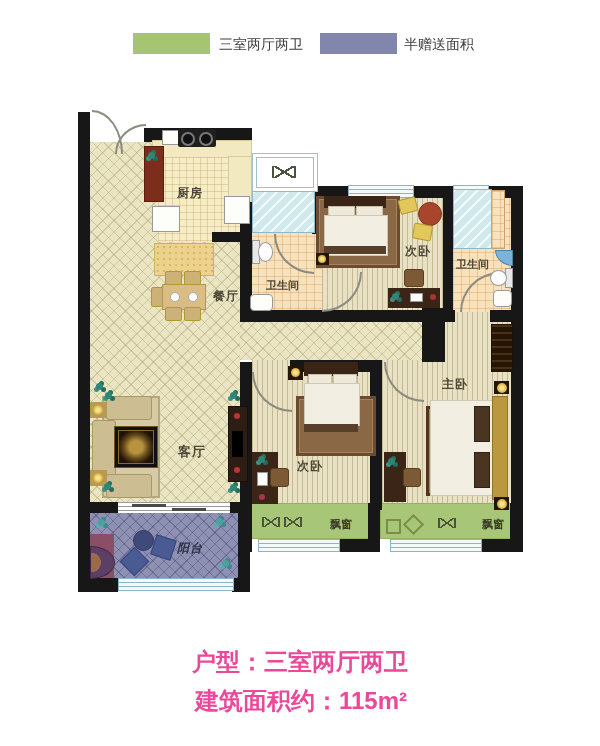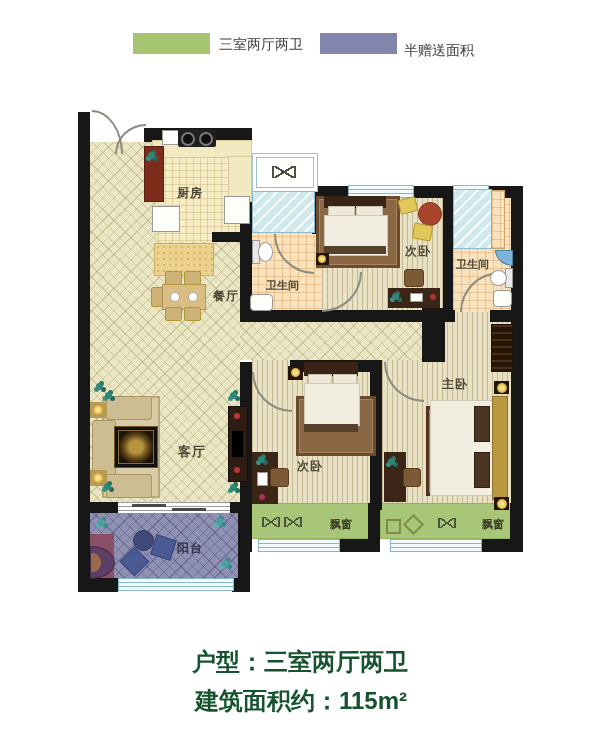--- a/index.html
+++ b/index.html
@@ -56,31 +56,31 @@
   .duvet{position:absolute;background:#f2eee2;border:1px solid #cfc8b4;}
   .pillow{position:absolute;background:#efe9da;border:1px solid #c9c0aa;}
   .darkwood{position:absolute;background:#33200f;}
   .rug-bed{position:absolute;background:#8a6845;border:3px solid #6b4c30;box-shadow:inset 0 0 0 1px #a8845c;}
   .chair-y{position:absolute;background:#e2c75a;border:1px solid #b09a30;border-radius:2px;}
   .chair-b{position:absolute;background:#7b5a35;border:1px solid #5a3e20;border-radius:3px;}
   .sofa{position:absolute;background:#cdbd92;border:1px solid #a89868;border-radius:3px;}
   .whitebox{position:absolute;background:#fdfdfa;border:1px solid #999;}
   
   .legend-text{position:absolute;font-size:14px;color:#3c3c3c;}
-  .foot{position:absolute;font-size:24px;font-weight:bold;color:#14532d;white-space:nowrap;}
+  .foot{position:absolute;font-size:24px;font-weight:bold;color:#ec4899;white-space:nowrap;}
 </style>
 </head>
 <body>
 
 <div class="stage">
 
   <div class="abs" style="left:133px;top:33px;width:77px;height:21px;background:#a5c573;"></div>
   <div class="legend-text" style="left:219px;top:36px;">三室两厅两卫</div>
   <div class="abs" style="left:320px;top:33px;width:77px;height:21px;background:#8286ad;"></div>
-  <div class="legend-text" style="left:404px;top:36px;margin-top:6px;">半赠送面积</div>
+  <div class="legend-text" style="left:404px;top:36px;">半赠送面积</div>
 
   <div class="f-diamond" style="left:90px;top:142px;width:150px;height:372px;"></div>
   <div class="f-tile" style="left:158px;top:142px;width:92px;height:100px;"></div>
   <div class="f-tileo" style="left:250px;top:188px;width:72px;height:124px;"></div>
   <div class="f-wood" style="left:322px;top:196px;width:121px;height:116px;"></div>
   <div class="f-tileo" style="left:453px;top:188px;width:58px;height:124px;"></div>
   <div class="f-wood" style="left:382px;top:312px;width:129px;height:196px;"></div>
   <div class="f-diamond" style="left:240px;top:322px;width:182px;height:38px;"></div>
   <div class="f-wood" style="left:252px;top:360px;width:118px;height:148px;"></div>
   <div class="f-purple" style="left:90px;top:513px;width:148px;height:65px;"></div>
@@ -250,21 +250,21 @@
 
   <span class="cushion" style="left:262px;top:517px;"></span>
   <span class="cushion" style="left:284px;top:517px;"></span>
   <span class="dia" style="left:386px;top:519px;"></span>
   <span class="dia" style="left:406px;top:517px;transform:rotate(45deg);"></span>
   <span class="cushion" style="left:438px;top:518px;"></span>
 
   <span class="rl" style="left:177px;top:185px;">厨房</span>
   <span class="rl" style="left:213px;top:288px;">餐厅</span>
   <span class="rl" style="left:178px;top:443px;font-size:13px;">客厅</span>
-  <span class="rl onpurple" style="left:177px;top:540px;">阳台</span>
+  <span class="rl onpurple" style="left:177px;top:540px;font-style:italic;">阳台</span>
   <span class="rl small" style="left:266px;top:278px;">卫生间</span>
   <span class="rl small" style="left:456px;top:257px;">卫生间</span>
   <span class="rl" style="left:405px;top:243px;">次卧</span>
   <span class="rl" style="left:297px;top:458px;">次卧</span>
   <span class="rl" style="left:442px;top:376px;">主卧</span>
   <span class="rl onbay" style="left:330px;top:517px;">飘窗</span>
   <span class="rl onbay" style="left:482px;top:517px;">飘窗</span>
 
   <div class="foot" style="left:192px;top:646px;">户型：三室两厅两卫</div>
   <div class="foot" style="left:195px;top:685px;">建筑面积约：115m²</div>

